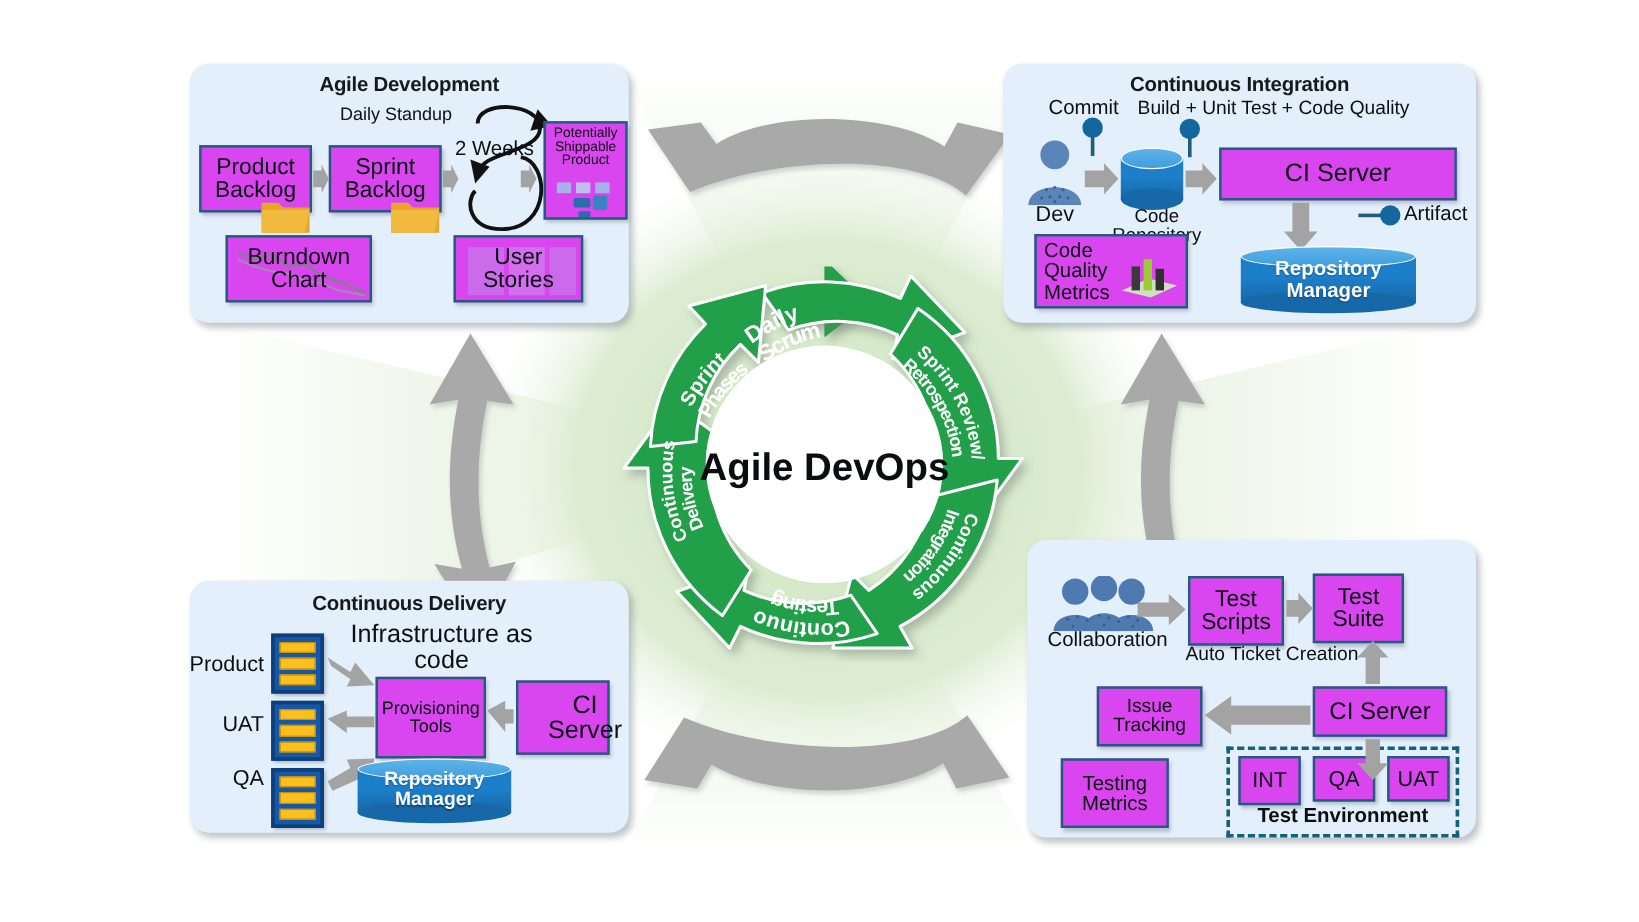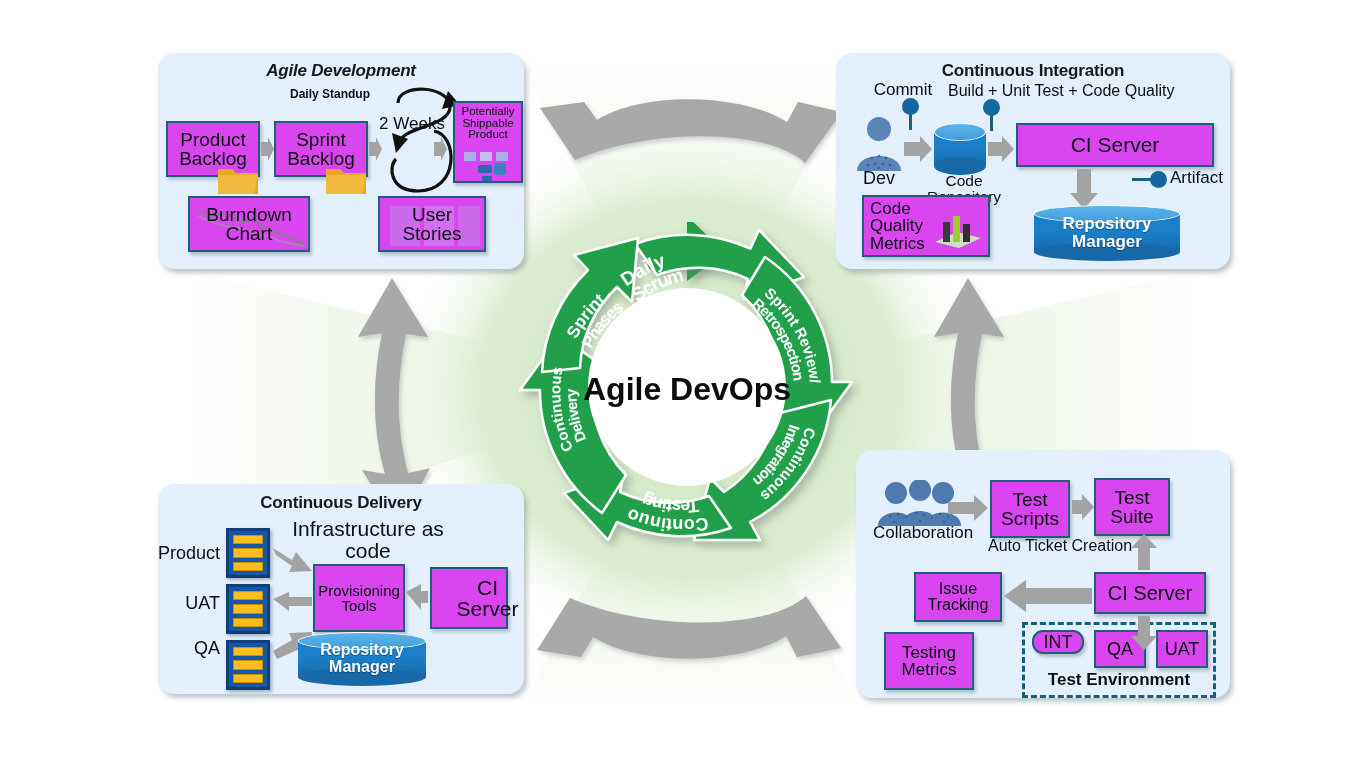--- a/index.html
+++ b/index.html
@@ -188,23 +188,23 @@
 
       <path d="M968,278 L934,337 L958,333
                C948,382 948,428 961,474
                L938,470 L974,528 L1006,468 L984,473
                C972,428 972,382 982,334 L1004,337 Z"></path>
     </g>
   </svg>
 
   <div class="panel" style="left:158px; top:53px; width:366px; height:216px;">
 
-    <div class="panel-title" style="top:8px;font-style:italic;">Agile Development</div>
-
-    <div class="plain-label" style="left:82px; top:35px; width:180px; font-size:12px;font-weight:bold;">Daily Standup</div>
+    <div class="panel-title" style="top:8px;">Agile Development</div>
+
+    <div class="plain-label" style="left:82px; top:35px; width:180px; font-size:15px;">Daily Standup</div>
 
     <svg style="position:absolute;left:212px;top:28px;width:100px;height:120px;" viewBox="0 0 100 120" xmlns="http://www.w3.org/2000/svg">
       <path d="M28,22 C28,2 80,4 80,26 C80,46 30,46 30,62" fill="none" stroke="#111" stroke-width="3.2"></path>
       <polygon points="78,10 90,24 72,28" fill="#111"></polygon>
       <polygon points="22,52 38,58 26,72" fill="#111"></polygon>
       <path d="M64,50 C88,54 90,110 48,110 C20,110 18,86 26,78" fill="none" stroke="#111" stroke-width="3.2"></path>
     </svg>
 
     <div class="plain-label" style="left:216px; top:62px; width:76px; font-size:17px;">
       <span>2</span>
@@ -498,21 +498,21 @@
     <div class="nbox" style="left:238px; top:122px; width:112px; height:42px; font-size:20px;">CI Server</div>
 
     <div class="nbox" style="left:28px; top:182px; width:90px; height:58px; font-size:17px;">
       <div>
         <span>Testing</span>
         <span>Metrics</span>
       </div>
     </div>
 
     <div class="dashbox" style="left:166px; top:172px; width:194px; height:76px;"></div>
-    <div class="nbox" style="left:176px; top:180px; width:52px; height:24px; font-size:18px;border-radius:11px;">INT</div>
+    <div class="nbox" style="left:176px; top:180px; width:52px; height:41px; font-size:18px;">INT</div>
     <div class="nbox" style="left:238px; top:180px; width:52px; height:38px; font-size:18px;">QA</div>
     <div class="nbox" style="left:300px; top:180px; width:52px; height:38px; font-size:18px;">UAT</div>
     <div class="plain-label" style="left:166px; top:221px; width:194px; font-size:17px; font-weight:bold;">Test Environment</div>
 
     <svg style="position:absolute;left:0;top:0;width:374px;height:248px;" viewBox="0 0 374 248" xmlns="http://www.w3.org/2000/svg">
       <g fill="#a3a3a3">
 
         <polygon points="92,52 118,52 118,45 132,58 118,71 118,64 92,64"></polygon>
 
         <polygon points="216,50 226,50 226,44 238,57 226,70 226,64 216,64"></polygon>

